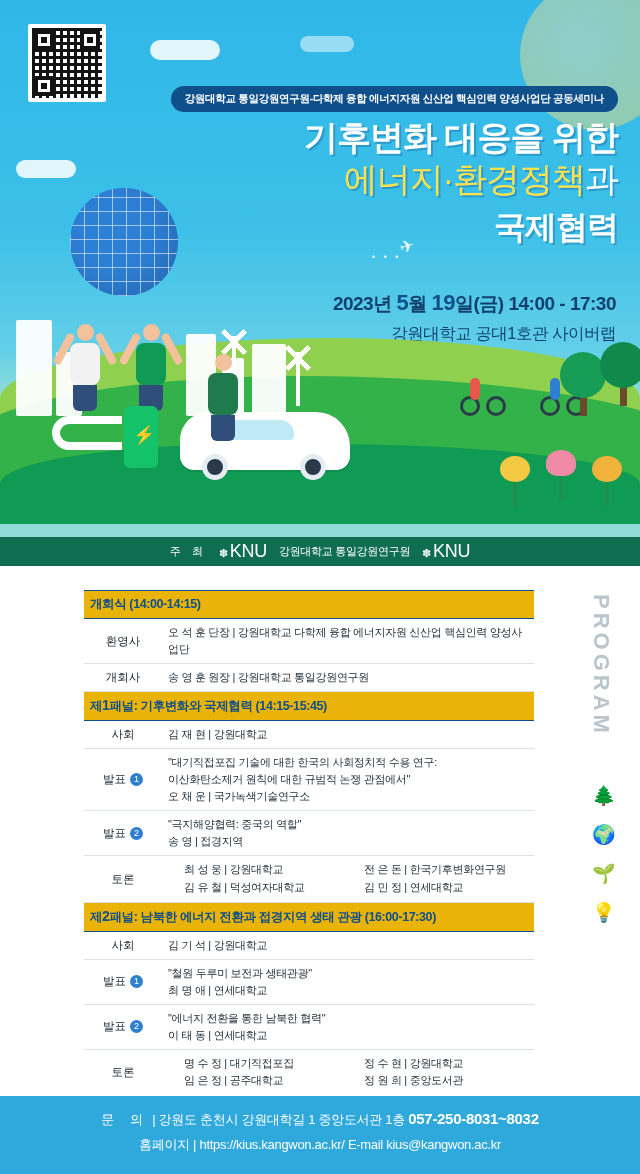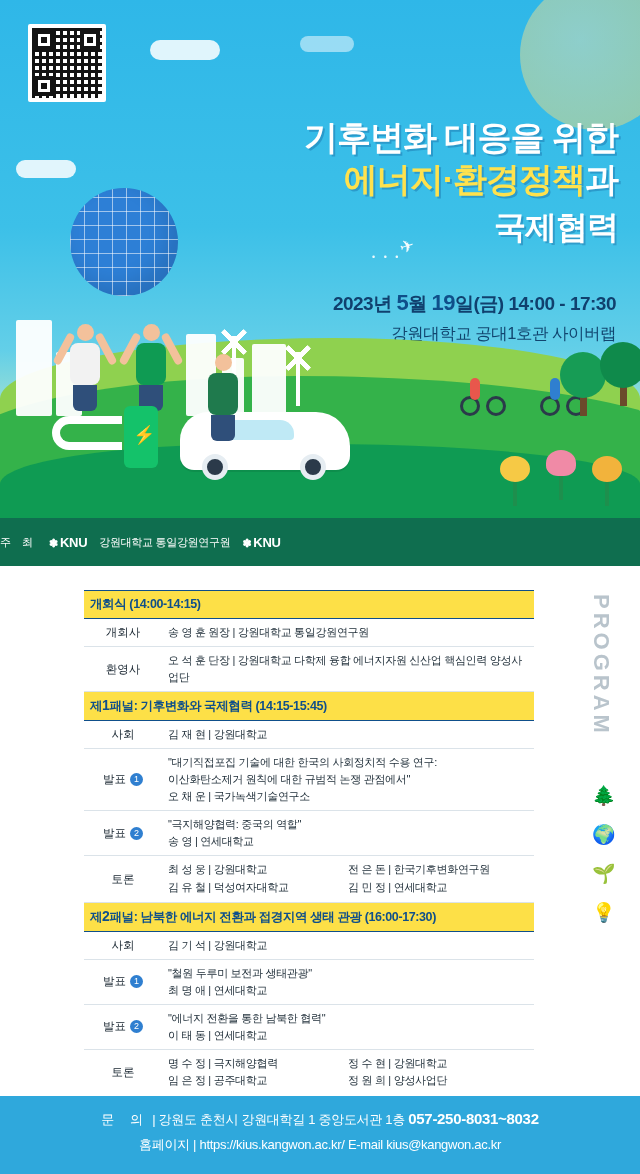--- a/index.html
+++ b/index.html
@@ -50,21 +50,21 @@
     font-size:10.5px; font-weight:bold; letter-spacing:-.3px;
     padding:6px 14px; border-radius:14px;
     white-space:nowrap;
   }
   .title-block{ position:absolute; right:22px; top:118px; text-align:right; }
   .t-line1{
     font-size:34px; font-weight:bold; color:#ffffff; letter-spacing:-1px; line-height:1.15;
     text-shadow: 2px 2px 0 rgba(17,90,150,.35);
   }
   .t-line2{
-    font-size:34px; font-weight:bold; letter-spacing:-1px; line-height:1.2; margin-top:2px;text-align:right;
+    font-size:34px; font-weight:normal; letter-spacing:-1px; line-height:1.2; margin-top:2px;text-align:right;
   }
   .t-line2 .hl{ color:#ffe24d; text-shadow: 2px 2px 0 rgba(17,90,150,.35); }
   .t-line2 .wh{ color:#ffffff; text-shadow: 2px 2px 0 rgba(17,90,150,.35); }
   .t-line3{
     font-size:32px; font-weight:bold; color:#ffffff; letter-spacing:-1px; margin-top:6px;
     text-shadow: 2px 2px 0 rgba(17,90,150,.35);
   }
   .meta{ position:absolute; right:24px; top:290px; text-align:right; color:#10406e; }
   .meta .date{ font-size:19px; font-weight:bold; letter-spacing:-.5px; }
   .meta .date b{ color:#0f4f8a; font-size:22px; }
@@ -148,60 +148,60 @@
       linear-gradient(45deg, transparent 45%, #ffffff 45% 55%, transparent 55%),
       linear-gradient(-45deg, transparent 45%, #ffffff 45% 55%, transparent 55%);
   }
 
   
   .plane{position:absolute; left:400px; top:236px; color:#ffffff; font-size:17px; transform:rotate(-18deg); opacity:.95;}
   .dots{position:absolute;left:372px;top:252px;color:#ffffff;font-size:9px;letter-spacing:3px;opacity:.9;}
 
   
   .hostbar{
-    position:absolute; left:0; bottom:0; width:640px; height:48px;
+    position:absolute; left:0; bottom:0; width:640px; height:29px;
     background:#0f6e4f; color:#ffffff;
-    display:flex; align-items:center; justify-content:flex-start; gap:12px;
+    display:flex; align-items:center; justify-content:center; gap:12px;
     font-size:11px; letter-spacing:-.3px;
   }
   .hostbar .lbl{ font-size:11px; letter-spacing:4px; }
-  .knu{ font-weight:bold; font-size:13px; }
+  .knu{ font-weight:normal; font-size:18px; }
   .knu:before{content:"\273D"; font-size:11px; margin-right:2px;}
 
   
   .program{
     position:relative; width:640px; height:530px; background:#ffffff; padding:24px 0 0 0;
   }
   .side-label{
     position:absolute; right:26px; top:28px;
     writing-mode: vertical-rl;
     font-size:22px; font-weight:bold; letter-spacing:4px; color:#b9c4cc;
   }
   .side-icons{ position:absolute; right:24px; top:218px; display:flex; flex-direction:column; gap:16px; align-items:center;}
   .side-icons span{ font-size:19px; }
 
   table.prog{
     margin-left:84px; width:450px; border-collapse:collapse; font-size:11px; color:#1c2b36;
   }
   table.prog td{ padding:5px 6px; vertical-align:middle; }
   .sec td{
-    background:#fde047; color:#0f4f8a; font-weight:bold; font-size:12.5px;
+    background:#eab308; color:#0f4f8a; font-weight:bold; font-size:12.5px;
     border-top:1.6px solid #0f4f8a; border-bottom:1.6px solid #0f4f8a;
     padding:6px 10px; letter-spacing:-.4px;
   }
   .sec .num{ font-size:14px; }
   .rowline td{ border-bottom:1px solid #dbe3e9; }
   .role{ width:78px; text-align:center; color:#16232e; font-size:11.5px; }
   .badge{
     display:inline-block; width:13px;height:13px;line-height:13px; border-radius:50%;
     background:#2f7fd0; color:#fff; font-size:9px; text-align:center; margin-left:4px; vertical-align:1px;
   }
   .detail{ line-height:1.55; letter-spacing:-.3px; }
   .two{ display:flex; gap:0; }
-  .two > div{ flex:1; line-height:1.6; }
+  .two > div{ flex:1; line-height:1.6;margin-left:16px; }
 
   
   .footer{
     position:absolute; left:0; bottom:0; width:640px; height:78px;
     background:#2fa8dc; color:#ffffff; text-align:center;
     padding-top:14px; letter-spacing:-.3px;
   }
   .footer .l1{ font-size:13px; }
   .footer .l1 b{ font-size:15px; font-weight:bold;}
   .footer .l1 .sp{ letter-spacing:6px; }
@@ -224,20 +224,21 @@
         </div>
       <div class="qr-eye tr">
           <i></i>
         </div>
       <div class="qr-eye bl">
           <i></i>
         </div>
     </div>
   </div>
 
+  <div class="ribbon">강원대학교 통일강원연구원-다학제 융합 에너지자원 신산업 핵심인력 양성사업단 공동세미나</div>
 
   <div class="title-block">
     <div class="t-line1">기후변화 대응을 위한</div>
     <div class="t-line2">
       <span class="hl">에너지·환경정책</span><span class="wh">과</span>
     </div>
     <div class="t-line3">국제협력</div>
   </div>
 
   <div class="plane">✈</div>
@@ -345,26 +346,26 @@
     <span>💡</span>
   </div>
 
   <table class="prog">
 
     <tbody>
         <tr class="sec">
       <td colspan="2">개회식 (14:00-14:15)</td>
     </tr>
     <tr class="rowline">
+      <td class="role">환영사</td>
+      <td class="detail">오 석 훈 단장 | 강원대학교 다학제 융합 에너지자원 신산업 핵심인력 양성사업단</td>
+    </tr>
+    <tr class="rowline">
       <td class="role">개회사</td>
       <td class="detail">송 영 훈 원장 | 강원대학교 통일강원연구원</td>
-    </tr>
-    <tr class="rowline">
-      <td class="role">환영사</td>
-      <td class="detail">오 석 훈 단장 | 강원대학교 다학제 융합 에너지자원 신산업 핵심인력 양성사업단</td>
     </tr>
 
     <tr class="sec">
       <td colspan="2">
         <span>제</span><span class="num">1</span><span>패널: 기후변화와 국제협력 (14:15-15:45)</span>
       </td>
     </tr>
     <tr class="rowline">
       <td class="role">사회</td>
       <td class="detail">김 재 현 | 강원대학교</td>
@@ -378,21 +379,21 @@
         <div>이산화탄소제거 원칙에 대한 규범적 논쟁 관점에서"</div>
         <div>오 채 운 | 국가녹색기술연구소</div>
       </td>
     </tr>
     <tr class="rowline">
       <td class="role">
         <span>발표</span><span class="badge">2</span>
       </td>
       <td class="detail">
         <div>"극지해양협력: 중국의 역할"</div>
-        <div>송 영 | 연세대학교</div>
+        <div>송 영 | 접경지역</div>
       </td>
     </tr>
     <tr class="rowline">
       <td class="role">토론</td>
       <td class="detail">
         <div class="two">
           <div>최 성 웅 | 강원대학교</div>
           <div>전 은 돈 | 한국기후변화연구원</div>
         </div>
         <div class="two">
@@ -426,26 +427,26 @@
       </td>
       <td class="detail">
         <div>"에너지 전환을 통한 남북한 협력"</div>
         <div>이 태 동 | 연세대학교</div>
       </td>
     </tr>
     <tr>
       <td class="role">토론</td>
       <td class="detail">
         <div class="two">
-          <div>명 수 정 | 극지해양협력</div>
+          <div>명 수 정 | 대기직접포집</div>
           <div>정 수 현 | 강원대학교</div>
         </div>
         <div class="two">
           <div>임 은 정 | 공주대학교</div>
-          <div>정 원 희 | 양성사업단</div>
+          <div>정 원 희 | 중앙도서관</div>
         </div>
       </td>
     </tr>
   </tbody>
     </table>
 </div>
 
 <div class="footer">
   <div class="l1">
     <span class="sp">문     의</span>

